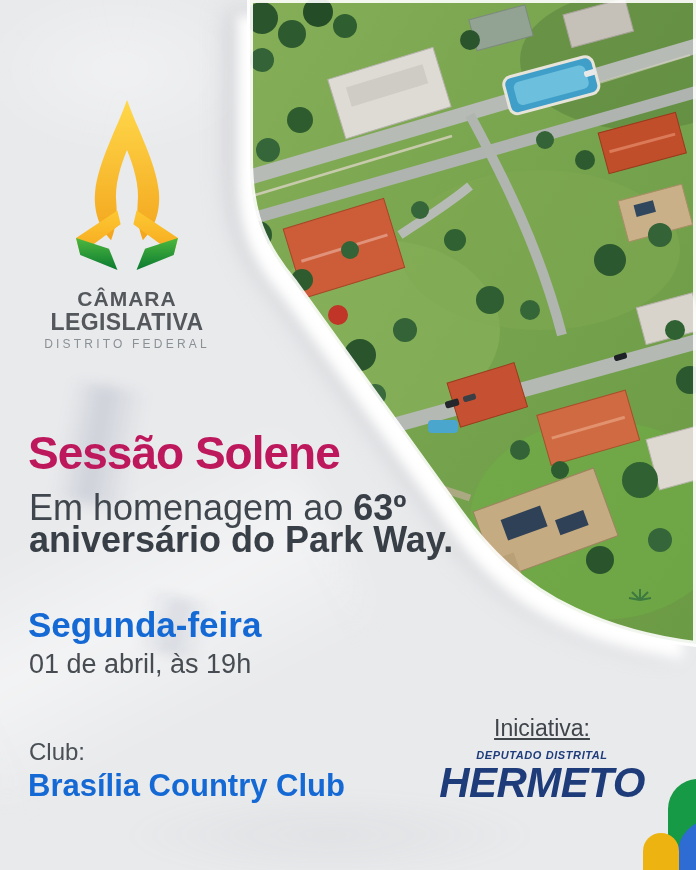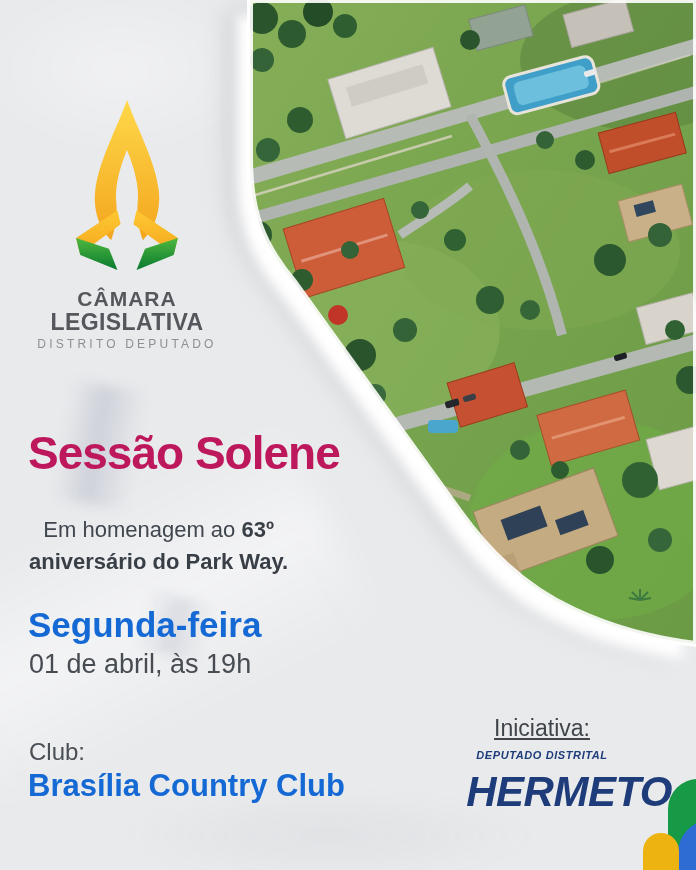--- a/index.html
+++ b/index.html
@@ -29,33 +29,33 @@
   #photo-svg{position:absolute;left:0;top:0;}
   
   .logo-block{position:absolute;left:27px;top:100px;width:200px;text-align:center;}
   .logo-emblem{display:block;margin:0 auto;}
   .logo-line1{margin-top:16px;font-size:21px;font-weight:bold;color:#54585c;letter-spacing:1px;line-height:1.05;}
   .logo-line2{font-size:23px;font-weight:bold;color:#54585c;letter-spacing:.4px;line-height:1.05;}
   .logo-line3{margin-top:4px;font-size:12px;color:#8b9095;letter-spacing:3.2px;line-height:1;}
   
   .event-title{position:absolute;left:28px;top:430px;font-size:46px;font-weight:bold;
     letter-spacing:-1px;color:#be185d;line-height:1;}
-  .event-subtitle{position:absolute;left:29px;top:514px;font-size:22px;color:#3f464d;line-height:32px;text-align:center;}
+  .event-subtitle{position:absolute;left:29px;top:492px;font-size:36px;color:#3f464d;line-height:32px;}
   .event-subtitle .bold{font-weight:bold;color:#393f46;}
   .event-weekday{position:absolute;left:28px;top:607px;font-size:35px;font-weight:bold;color:#1569d4;line-height:1;}
   .event-datetime{position:absolute;left:29px;top:650px;font-size:27px;color:#474c52;line-height:1.1;}
   .venue-label{position:absolute;left:29px;top:739px;font-size:24px;color:#4a5056;line-height:1.1;}
   .venue-name{position:absolute;left:28px;top:770px;font-size:31px;font-weight:bold;color:#1569d4;line-height:1;text-align:right;}
   
   .initiative{position:absolute;left:412px;top:716px;width:260px;text-align:center;}
   .initiative-label{font-size:23px;color:#3f454b;line-height:1.1;text-decoration:underline;}
   .initiative-role{margin-top:9px;font-size:11px;font-weight:bold;font-style:italic;
     color:#1e3c7a;letter-spacing:.6px;line-height:1;}
-  .initiative-name{margin-top:10px;font-size:42px;font-weight:bold;font-style:italic;
-    color:#1e3c7a;letter-spacing:-.5px;line-height:1;text-align:right;}
+  .initiative-name{margin-top:1px;font-size:42px;font-weight:bold;font-style:italic;
+    color:#1e3c7a;letter-spacing:-.5px;line-height:1;}
   
   .corner-shape{position:absolute;}
   .corner-green{left:668px;top:779px;width:60px;height:95px;background:#169a46;border-radius:30px 30px 0 0;}
   .corner-blue{left:678px;top:820px;width:70px;height:52px;background:#2e6bd3;border-radius:33px 33px 0 0;}
   .corner-yellow{left:643px;top:833px;width:36px;height:40px;background:#edb411;border-radius:18px 18px 0 0;}
 </style>
 </head>
 <body>
 
 <div id="canvas">
@@ -230,21 +230,21 @@
       <path fill="url(#gy2)" d="M46,104 L7,130 L11,145 L49,117 Z"></path>
       <path fill="url(#gg)" d="M7,130 L11,146 L46,160 L38,140 Z"></path>
 
       <g transform="scale(-1,1) translate(-110,0)">
         <path fill="url(#gy2)" d="M46,104 L7,130 L11,145 L49,117 Z"></path>
         <path fill="url(#gg)" d="M7,130 L11,146 L46,160 L38,140 Z"></path>
       </g>
     </svg>
     <div class="logo-line1">CÂMARA</div>
     <div class="logo-line2">LEGISLATIVA</div>
-    <div class="logo-line3">DISTRITO DEPUTADO</div>
+    <div class="logo-line3">DISTRITO FEDERAL</div>
   </div>
 
   <div class="event-title">Sessão Solene</div>
 
   <div class="event-subtitle">
     <span>Em homenagem ao </span><span class="bold">63º</span><br>
     <span class="bold">aniversário do Park Way.</span>
   </div>
 
   <div class="event-weekday">Segunda-feira</div>

